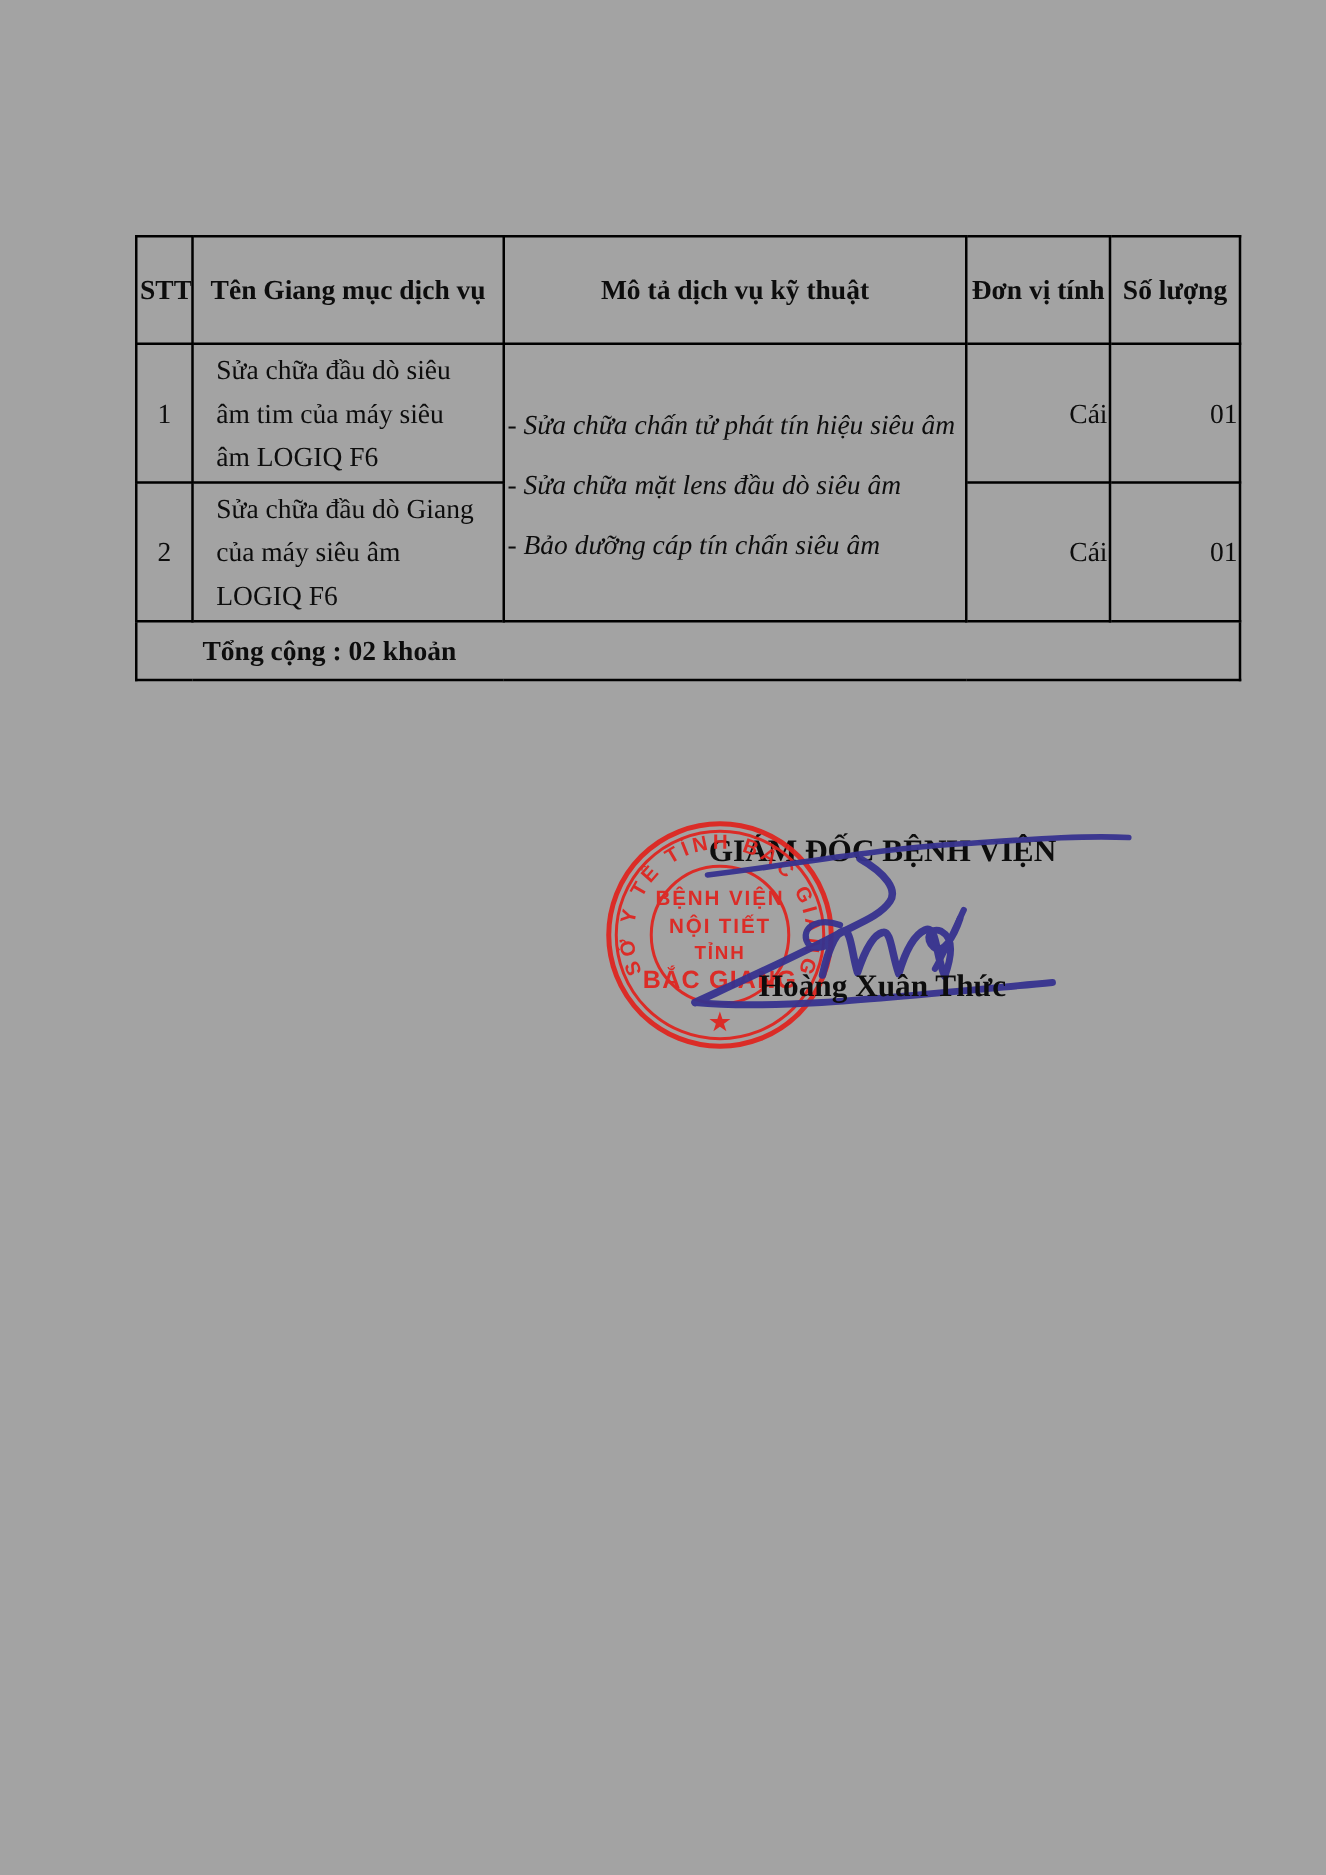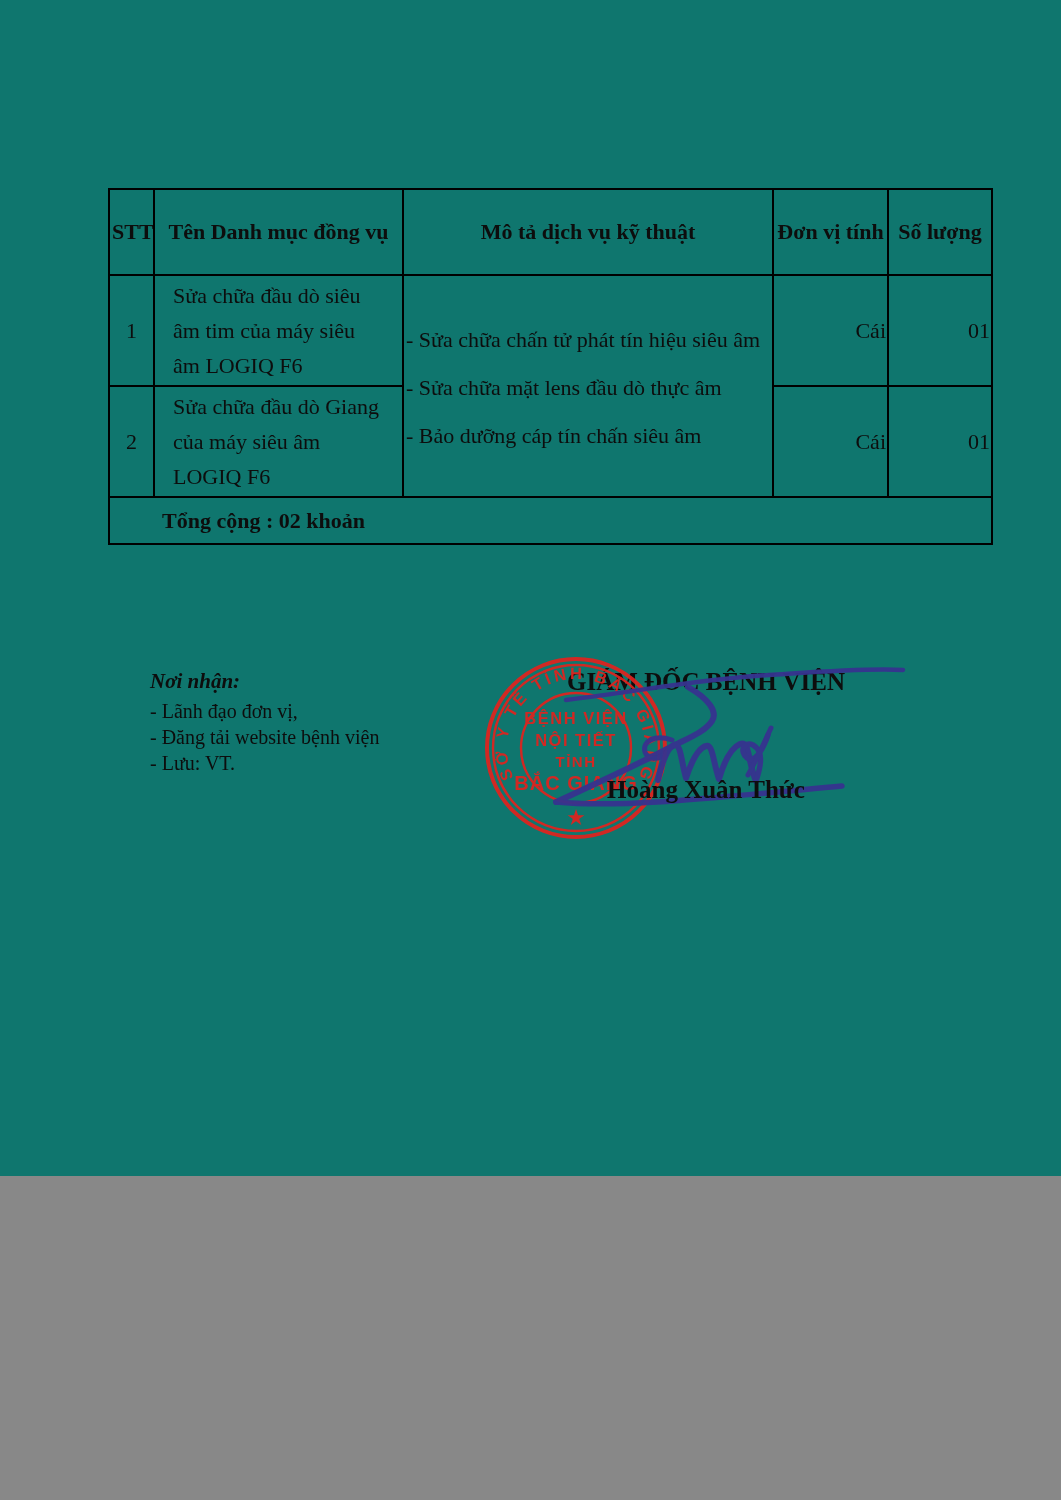--- a/index.html
+++ b/index.html
@@ -1,19 +1,19 @@
 <!DOCTYPE html>
 <html><head>
 <meta charset="utf-8">
 <style>
   html,body{margin:0;padding:0;background:#888;}
   .page{
     position:relative;
-    width:1061px;height:1176px;
-    background:#0f766e;
+    width:1061px;height:1500px;
+    background:#a3a3a3;
     font-family:"Liberation Serif", serif;
     color:#0d0d0d;
     overflow:hidden;
   }
   
   .svc-table{
     position:absolute;left:108px;top:188px;
     border-collapse:collapse;table-layout:fixed;
     width:883px;
   }
@@ -23,21 +23,21 @@
     vertical-align:middle;
     overflow:hidden;
   }
   .svc-table th{font-weight:bold;text-align:center;padding:0 2px;}
   .row-header{height:86px;}
   .row-item1{height:106px;}
   .row-item2{height:108px;}
   .row-total{height:47px;padding-left:28px;}
   .cell-stt{text-align:center;}
   .cell-name{padding:2px 18px;line-height:35px;vertical-align:middle;}
-  .cell-desc{vertical-align:top;padding:16px 2px 0 2px;}
+  .cell-desc{vertical-align:top;padding:16px 2px 0 2px;font-style:italic;}
   .cell-desc p{margin:0 0 13px 0;line-height:35px;text-align:justify;}
   .cell-center{text-align:right;}
   .cell-total{font-weight:bold;padding-left:52px;font-size:23px;}
   
   .body-paragraphs{position:absolute;left:150px;top:572px;width:860px;}
   .body-paragraphs p{margin:0 0 6px 0;font-size:23px;line-height:27px;}
   
   .recipients{position:absolute;left:150px;top:668px;width:330px;}
   .recipients .rec-title{font-weight:bold;font-style:italic;font-size:21px;margin:0 0 4px 0;}
   .recipients p{margin:0;font-size:20px;line-height:26px;}
@@ -64,57 +64,51 @@
     <colgroup>
       <col style="width:45px">
         <col style="width:249px">
         <col style="width:370px">
       <col style="width:115px">
         <col style="width:104px">
     </colgroup>
     <tbody>
         <tr class="row-header">
       <th>STT</th>
-      <th>Tên Danh mục đồng vụ</th>
+      <th>Tên Giang mục dịch vụ</th>
       <th>Mô tả dịch vụ kỹ thuật</th>
       <th>Đơn vị tính</th>
       <th>Số lượng</th>
     </tr>
     <tr class="row-item1">
       <td class="cell-stt">1</td>
       <td class="cell-name">Sửa chữa đầu dò siêu âm tim của máy siêu âm LOGIQ F6</td>
       <td class="cell-desc" rowspan="2">
         <p>- Sửa chữa chấn tử phát tín hiệu siêu âm</p>
-        <p>- Sửa chữa mặt lens đầu dò thực âm</p>
+        <p>- Sửa chữa mặt lens đầu dò siêu âm</p>
         <p>- Bảo dưỡng cáp tín chấn siêu âm</p>
       </td>
       <td class="cell-center">Cái</td>
       <td class="cell-center">01</td>
     </tr>
     <tr class="row-item2">
       <td class="cell-stt">2</td>
       <td class="cell-name">Sửa chữa đầu dò Giang của máy siêu âm LOGIQ F6</td>
       <td class="cell-center">Cái</td>
       <td class="cell-center">01</td>
     </tr>
     <tr class="row-total">
       <td class="cell-total" colspan="5">Tổng cộng : 02 khoản</td>
     </tr>
   </tbody>
     </table>
 
   <div class="body-paragraphs">
   </div>
 
-  <div class="recipients">
-    <p class="rec-title">Nơi nhận:</p>
-    <p>- Lãnh đạo đơn vị,</p>
-    <p>- Đăng tải website bệnh viện</p>
-    <p>- Lưu: VT.</p>
-  </div>
 
   <div class="sig-title">GIÁM ĐỐC BỆNH VIỆN</div>
   <div class="sig-name">Hoàng Xuân Thức</div>
 
   <svg class="stamp-svg" width="200" height="200" viewBox="0 0 200 200">
     <g stroke="#e0231e" fill="none">
       <circle cx="96" cy="96" r="89" stroke-width="4"></circle>
       <circle cx="96" cy="96" r="83" stroke-width="2.4"></circle>
       <circle cx="96" cy="96" r="55" stroke-width="2.4"></circle>
     </g>

